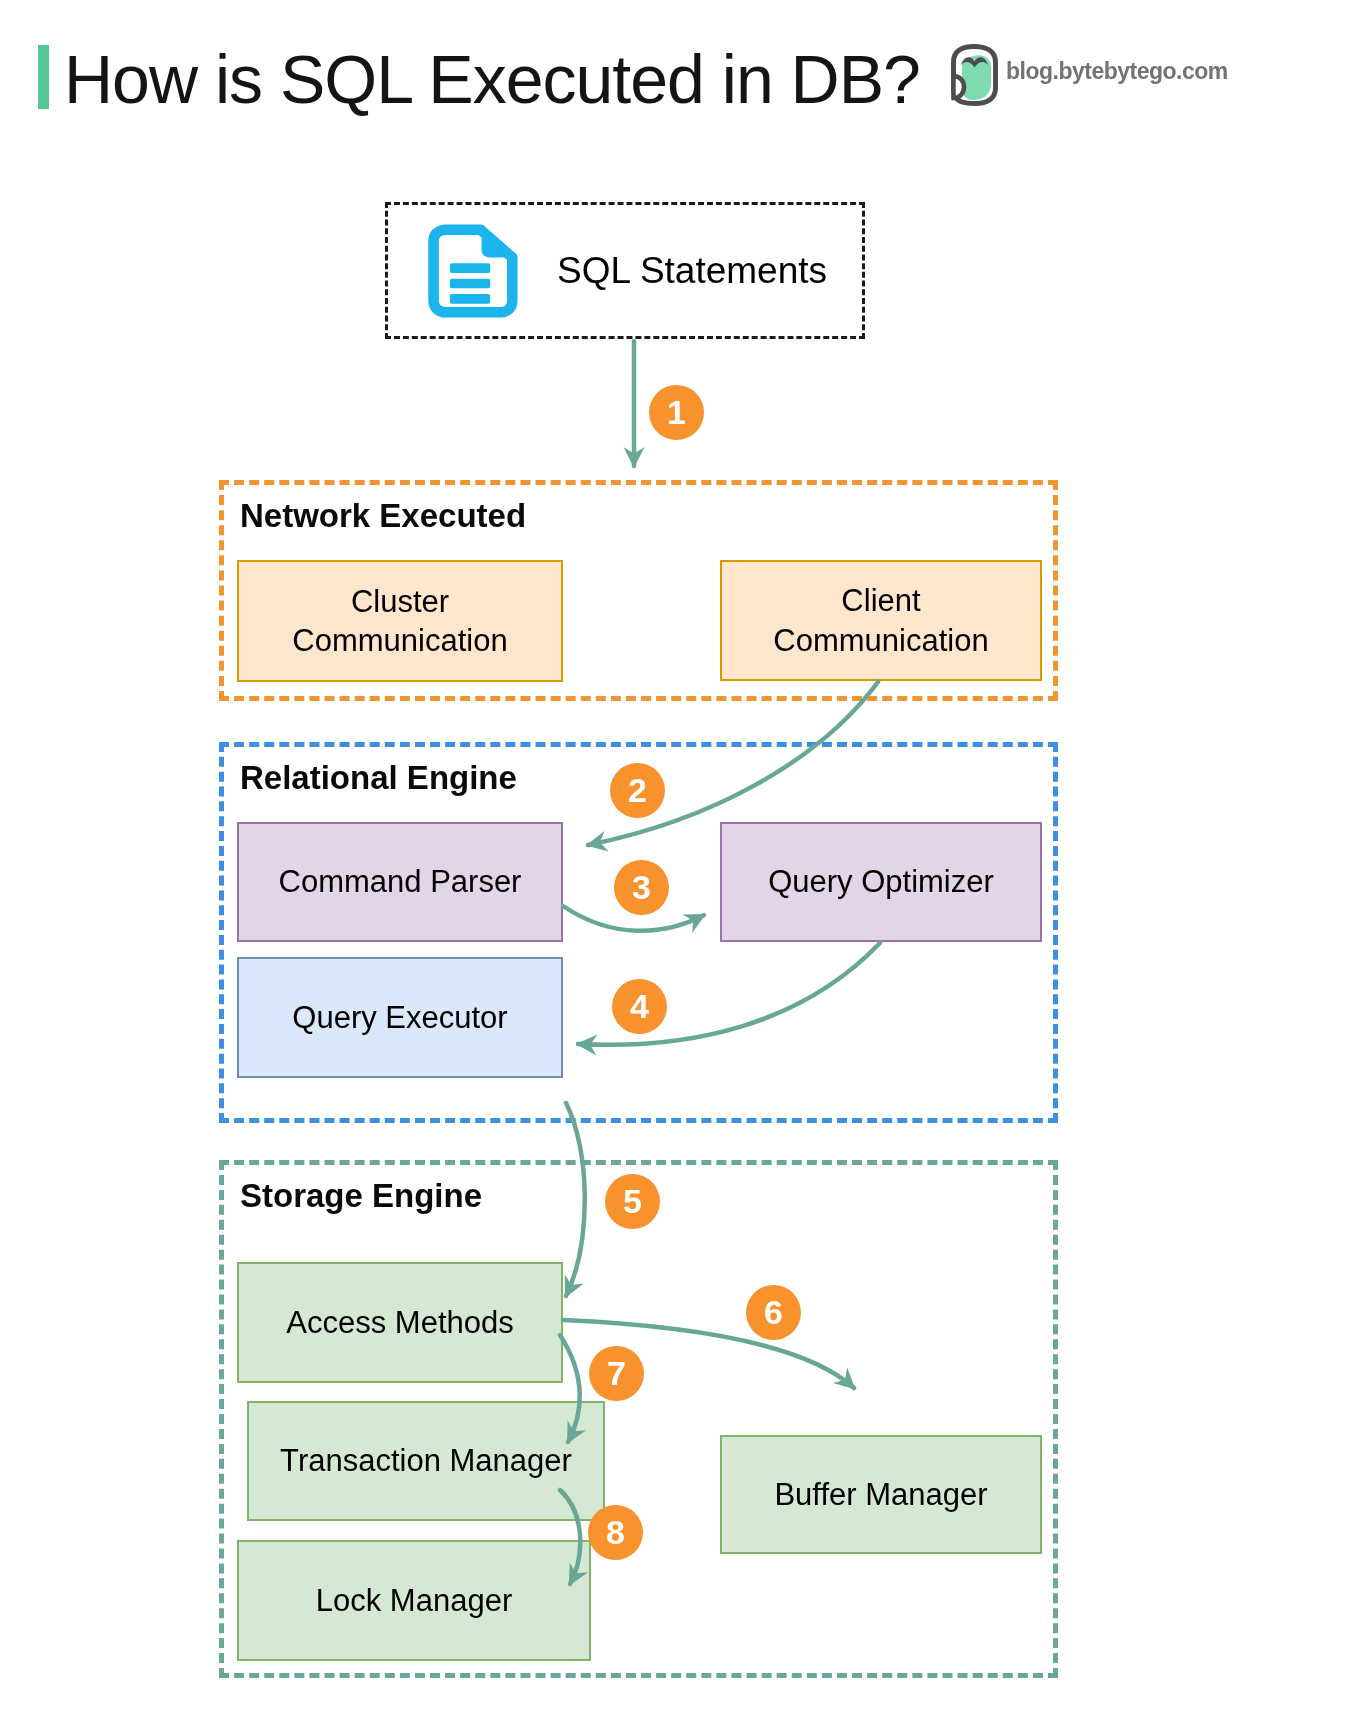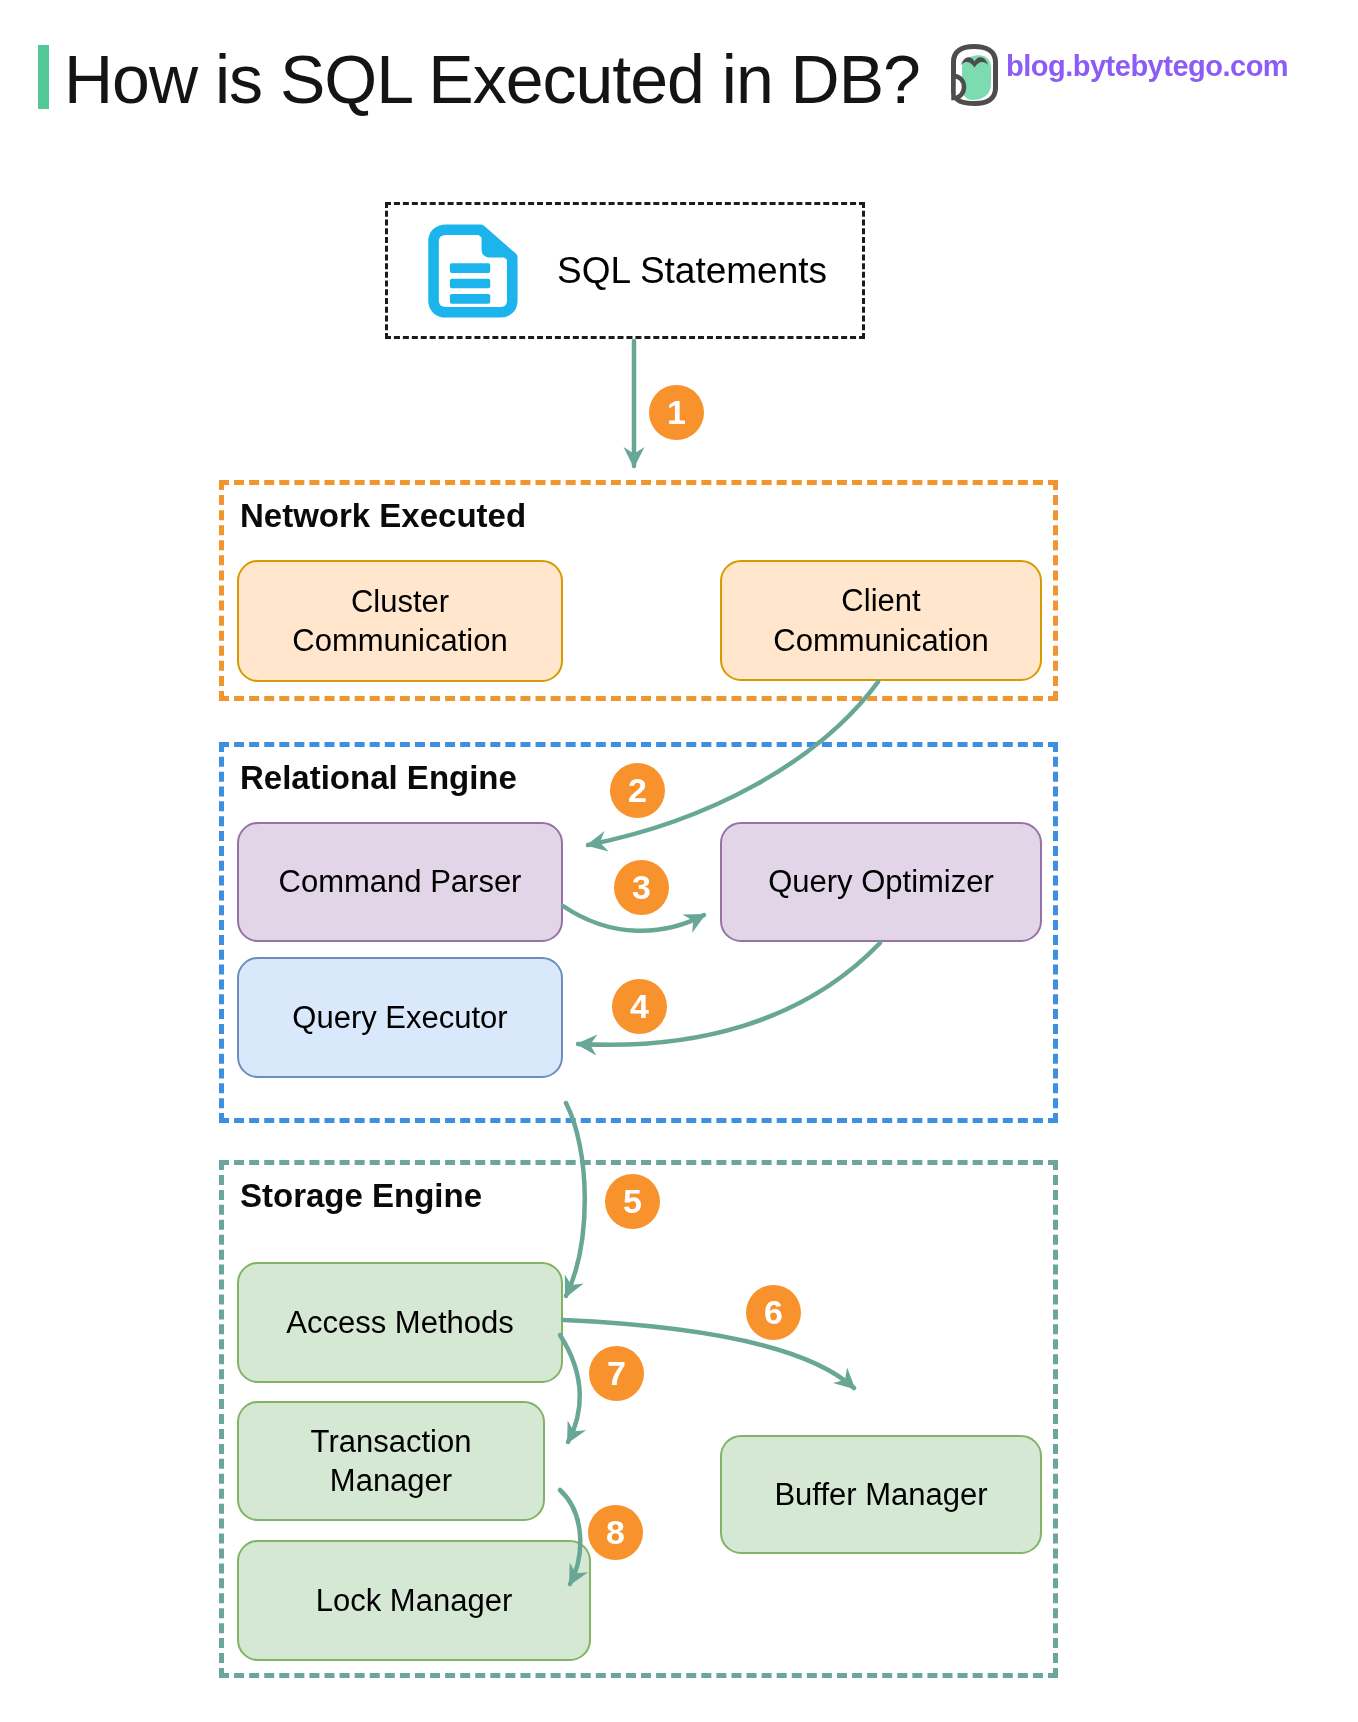--- a/index.html
+++ b/index.html
@@ -14,37 +14,37 @@
   *{margin:0;padding:0;box-sizing:border-box;}
   html,body{background:#fff;}
   .canvas{
     position:relative;width:1358px;height:1722px;background:#ffffff;
     font-family:"Liberation Sans","DejaVu Sans",sans-serif;color:var(--ink);
     overflow:hidden;
   }
   .accent-bar{position:absolute;left:38px;top:45px;width:11px;height:64px;background:var(--accent);}
   .page-title{position:absolute;left:64px;top:40px;font-size:68px;font-weight:400;letter-spacing:-1px;color:#141414;}
   .brand{position:absolute;left:950px;top:44px;display:flex;align-items:center;}
-  .brand-text{position:absolute;left:56px;top:6px;font-size:29px;font-weight:700;color:#8b5cf6;white-space:nowrap;letter-spacing:-0.5px;}
+  .brand-text{position:absolute;left:56px;top:14px;font-size:23px;font-weight:700;color:#737373;white-space:nowrap;letter-spacing:-0.5px;}
 
   .sql-box{
     position:absolute;left:385px;top:202px;width:480px;height:137px;
     border:3px dashed #1b1b1b;display:flex;align-items:center;justify-content:center;gap:38px;background:#fff;
   }
   .sql-label{font-size:37px;color:#000;}
 
   .container{position:absolute;left:219px;width:839px;border-style:dashed;border-width:5px;background:transparent;}
   .container.ni{top:480px;height:221px;border-color:var(--ni-border);}
   .container.re{top:742px;height:381px;border-color:var(--re-border);}
   .container.se{top:1160px;height:518px;border-color:var(--se-border);}
   .container-label{position:absolute;left:16px;top:12px;font-size:33px;font-weight:700;color:#0a0a0a;}
 
   .node{
     position:absolute;display:flex;align-items:center;justify-content:center;text-align:center;
-    font-size:31px;line-height:1.26;color:#000;padding:0 28px;border-radius:21px;
+    font-size:31px;line-height:1.26;color:#000;padding:0 28px;
   }
   .node.orange{background:var(--orange-fill);border:2.5px solid var(--orange-stroke);}
   .node.purple{background:var(--purple-fill);border:2.5px solid var(--purple-stroke);}
   .node.blue{background:var(--blue-fill);border:2.5px solid var(--blue-stroke);}
   .node.green{background:var(--green-fill);border:2.5px solid var(--green-stroke);}
 
   .badge{
     position:absolute;width:55px;height:55px;border-radius:50%;background:var(--badge);
     color:#fff;font-size:34px;font-weight:700;display:flex;align-items:center;justify-content:center;
   }
@@ -90,21 +90,21 @@
   </div>
 
   <div class="node orange" style="left:237px;top:560px;width:326px;height:122px;">Cluster Communication</div>
   <div class="node orange" style="left:720px;top:560px;width:322px;height:121px;">Client Communication</div>
 
   <div class="node purple" style="left:237px;top:822px;width:326px;height:120px;">Command Parser</div>
   <div class="node purple" style="left:720px;top:822px;width:322px;height:120px;">Query Optimizer</div>
   <div class="node blue" style="left:237px;top:957px;width:326px;height:121px;">Query Executor</div>
 
   <div class="node green" style="left:237px;top:1262px;width:326px;height:121px;">Access Methods</div>
-  <div class="node green" style="left:237px;top:1401px;width:308px;height:120px;">Transaction Manager</div>
+  <div class="node green" style="left:247px;top:1401px;width:358px;height:120px;">Transaction Manager</div>
   <div class="node green" style="left:720px;top:1435px;width:322px;height:119px;">Buffer Manager</div>
   <div class="node green" style="left:237px;top:1540px;width:354px;height:121px;">Lock Manager</div>
 
   <svg class="flows" width="1358" height="1722" viewBox="0 0 1358 1722">
     <defs>
       <marker id="ah" viewBox="0 0 12 12" refX="10" refY="6" markerWidth="5.6" markerHeight="5.6" orient="auto-start-reverse">
         <path d="M1,1 L11,6 L1,11 L4.2,6 Z" fill="#68A795"></path>
       </marker>
     </defs>
     <g stroke="#68A795" stroke-width="4.5" fill="none" stroke-linecap="round">

